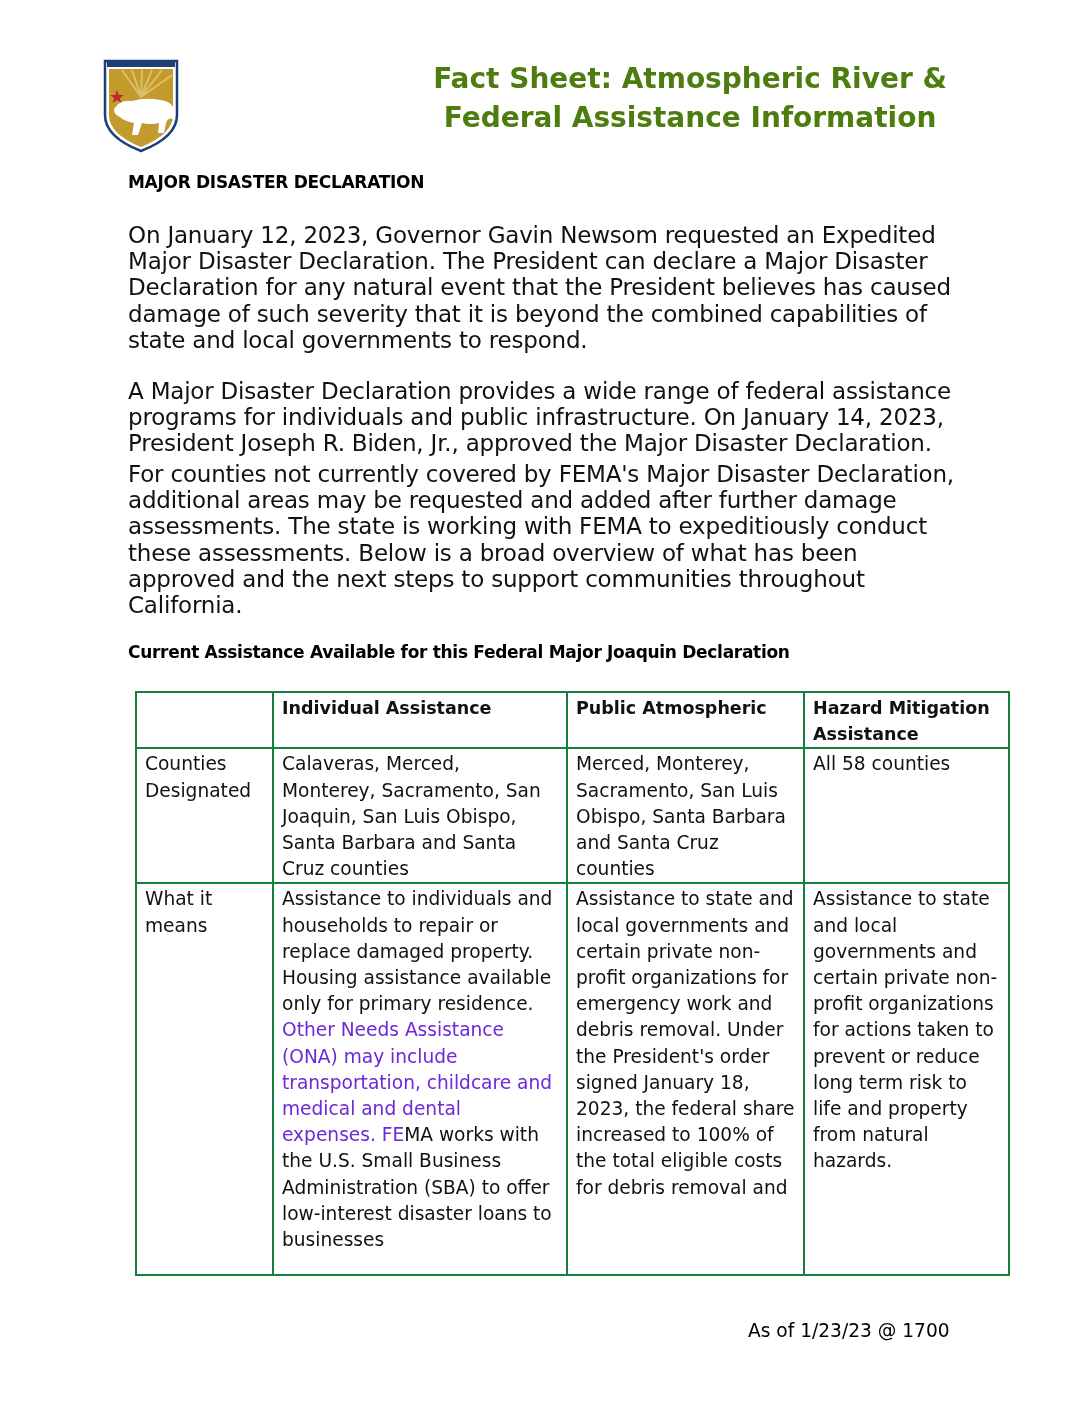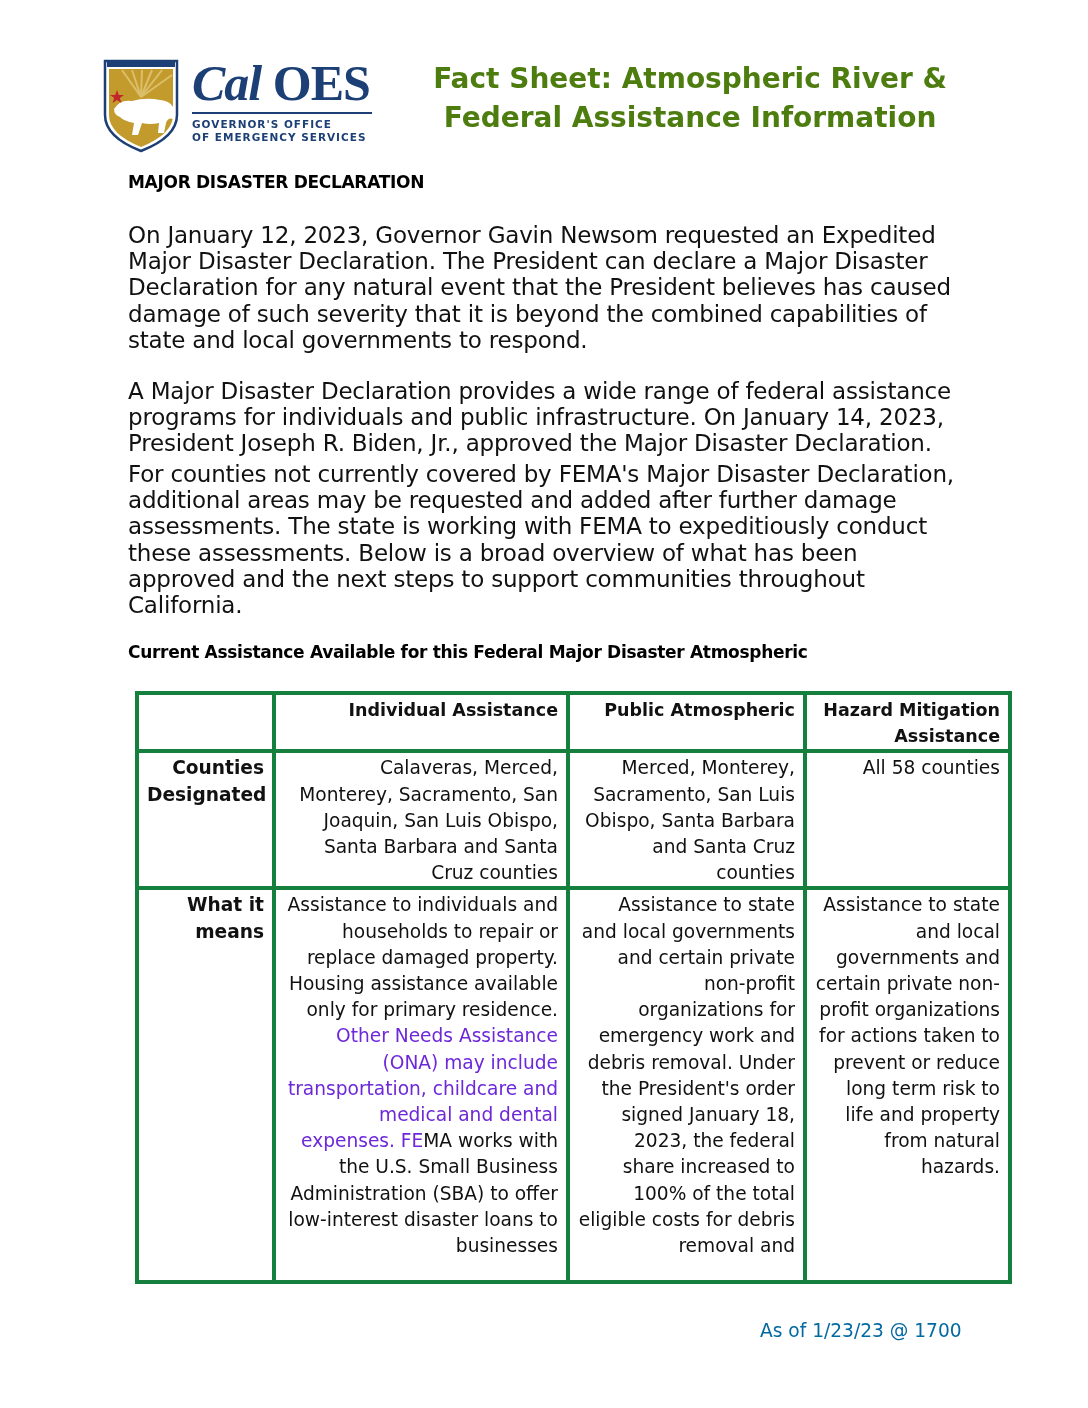--- a/index.html
+++ b/index.html
@@ -12,67 +12,61 @@
   .brand-rule { width:180px; height:2px; background:#1c3f75; margin:3px 0 4px 0; }
   .brand-sub { font-family:"DejaVu Sans", sans-serif; font-weight:bold; color:#1c3f75; font-size:10.5px; line-height:13px; letter-spacing:1px; white-space:nowrap; }
   .title { position:absolute; left:425px; top:59px; width:530px; text-align:center; font-weight:bold; font-size:28px; line-height:39px; color:#4d7c0f; }
   .h1 { position:absolute; left:128px; top:172px; font-weight:bold; font-size:17px; color:#000; letter-spacing:-0.3px; }
   .para { position:absolute; left:128px; width:840px; font-size:23px; line-height:26.2px; color:#111; letter-spacing:-0.2px; }
   .p1 { top:222px; }
   .p2 { top:378px; }
   .p3 { top:461px; }
   .h2 { position:absolute; left:128px; top:642px; font-weight:bold; font-size:17px; color:#000; letter-spacing:-0.3px; }
   table.assist { position:absolute; left:135px; top:691px; width:873px; border-collapse:collapse; table-layout:fixed; }
-  table.assist td, table.assist th { border:4px solid #15803d; vertical-align:top; padding:2px 8px 0 8px; font-size:18.6px; line-height:26.2px; text-align:right; }
+  table.assist td, table.assist th { border:2px solid #15803d; vertical-align:top; padding:2px 8px 0 8px; font-size:18.6px; line-height:26.2px; text-align:left; }
   table.assist th { font-weight:bold; font-size:17.5px; }
-  .rowhead { font-weight:bold; font-size:17.5px; }
+  .rowhead { font-weight:normal; font-size:17.5px; }
   .grey { color:#6d28d9; }
   col.c0 { width:137px; } col.c1 { width:294px; } col.c2 { width:237px; } col.c3 { width:205px; }
   tr.last td { height:364px; overflow:hidden; }
   .cellclip { height:388px; overflow:hidden; }
-  .footer { position:absolute; left:748px; top:1320px; font-size:18.6px; color:#0369a1;margin-left:12px; }
+  .footer { position:absolute; left:748px; top:1320px; font-size:18.6px; color:#000000; }
 </style>
 </head>
 <body>
 
 <div class="logo">
   <svg class="shield" viewBox="0 0 78 96">
     <path d="M3 4 H75 V58 Q75 80 39 94 Q3 80 3 58 Z" fill="#ffffff" stroke="#1c3f75" stroke-width="2.5"></path>
     <rect x="5" y="4" width="68" height="6" fill="#1c3f75"></rect>
     <path d="M7 12 H71 V58 Q71 77 39 90 Q7 77 7 58 Z" fill="#c39a2c"></path>
     <g stroke="#e3c97a" stroke-width="2" opacity="0.8">
       <line x1="39" y1="40" x2="20" y2="13"></line>
         <line x1="39" y1="40" x2="30" y2="13"></line>
       <line x1="39" y1="40" x2="40" y2="13"></line>
         <line x1="39" y1="40" x2="50" y2="13"></line>
       <line x1="39" y1="40" x2="60" y2="13"></line>
         <line x1="39" y1="40" x2="70" y2="18"></line>
     </g>
     <path d="M12 52 Q18 42 30 44 Q44 40 58 43 Q68 44 71 50 L71 62 Q66 60 64 66 L62 76 L56 76 L57 66 Q48 68 40 66 L36 78 L30 78 L32 66 Q22 64 18 60 Q12 58 12 52 Z" fill="#ffffff"></path>
     <polygon points="15,33 16.8,38 22,38 17.8,41 19.4,46 15,43 10.6,46 12.2,41 8,38 13.2,38" fill="#c0262c"></polygon>
   </svg>
-  <div class="brand">
-    <div class="brand-name"><span>Cal</span> <span class="oes">OES</span></div>
-    <div class="brand-rule"></div>
-    <div class="brand-sub">GOVERNOR'S OFFICE</div>
-    <div class="brand-sub">OF EMERGENCY SERVICES</div>
-  </div>
 </div>
 
 <div class="title">
   <div>Fact Sheet: Atmospheric River &amp;</div>
   <div>Federal Assistance Information</div>
 </div>
 
 <div class="h1">MAJOR DISASTER DECLARATION</div>
 <div class="para p1">On January 12, 2023, Governor Gavin Newsom requested an Expedited Major Disaster Declaration. The President can declare a Major Disaster Declaration for any natural event that the President believes has caused damage of such severity that it is beyond the combined capabilities of state and local governments to respond.</div>
 <div class="para p2">A Major Disaster Declaration provides a wide range of federal assistance programs for individuals and public infrastructure. On January 14, 2023, President Joseph R. Biden, Jr., approved the Major Disaster Declaration.</div>
 <div class="para p3">For counties not currently covered by FEMA's Major Disaster Declaration, additional areas may be requested and added after further damage assessments. The state is working with FEMA to expeditiously conduct these assessments. Below is a broad overview of what has been approved and the next steps to support communities throughout California.</div>
 
-<div class="h2">Current Assistance Available for this Federal Major Disaster Atmospheric</div>
+<div class="h2">Current Assistance Available for this Federal Major Joaquin Declaration</div>
 
 <table class="assist">
   <colgroup>
       <col class="c0">
       <col class="c1">
       <col class="c2">
       <col class="c3">
     </colgroup>
   <tbody>
       <tr>

